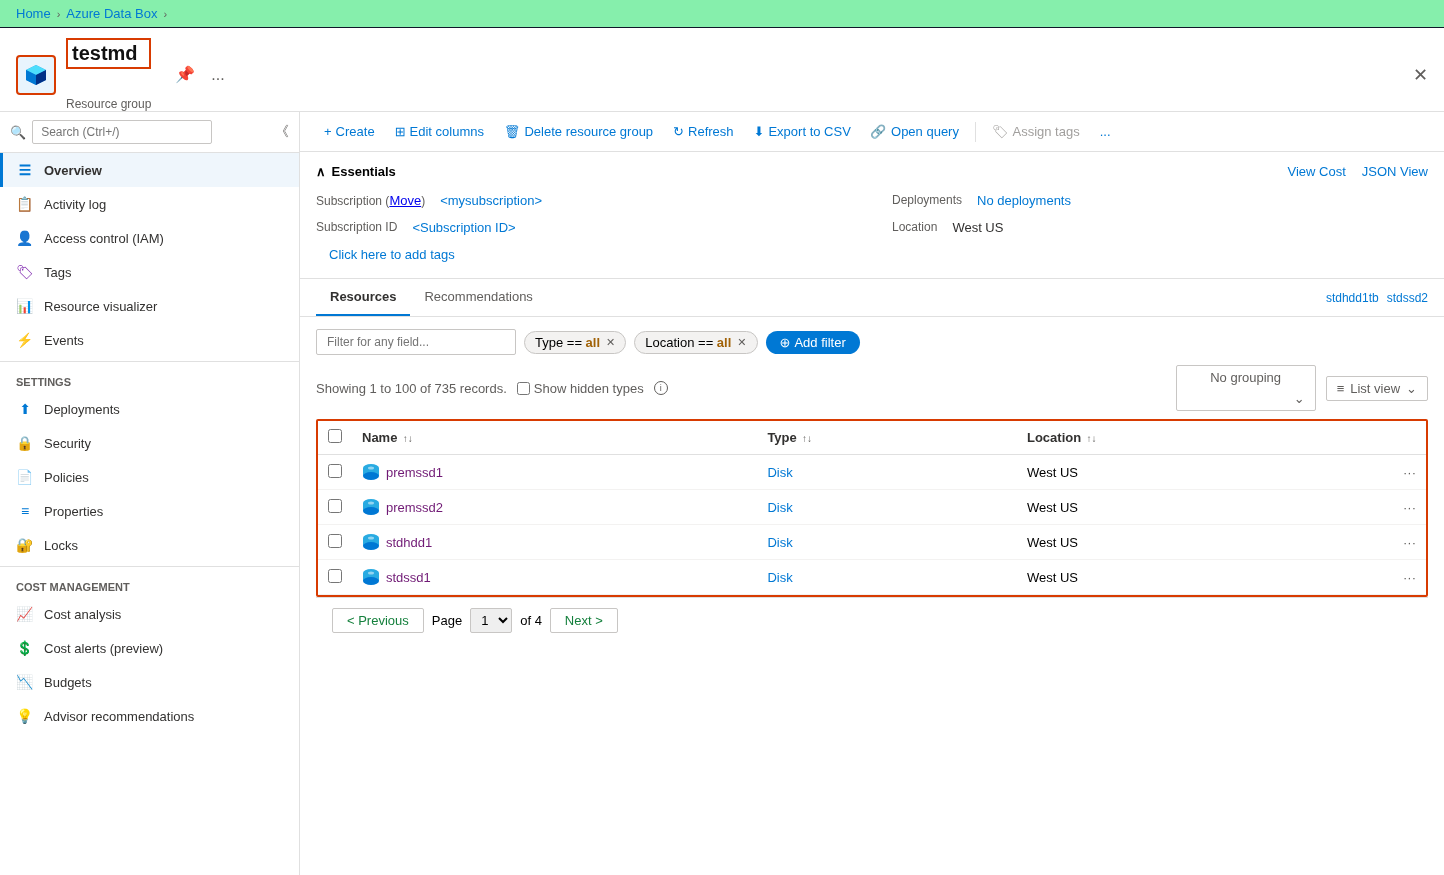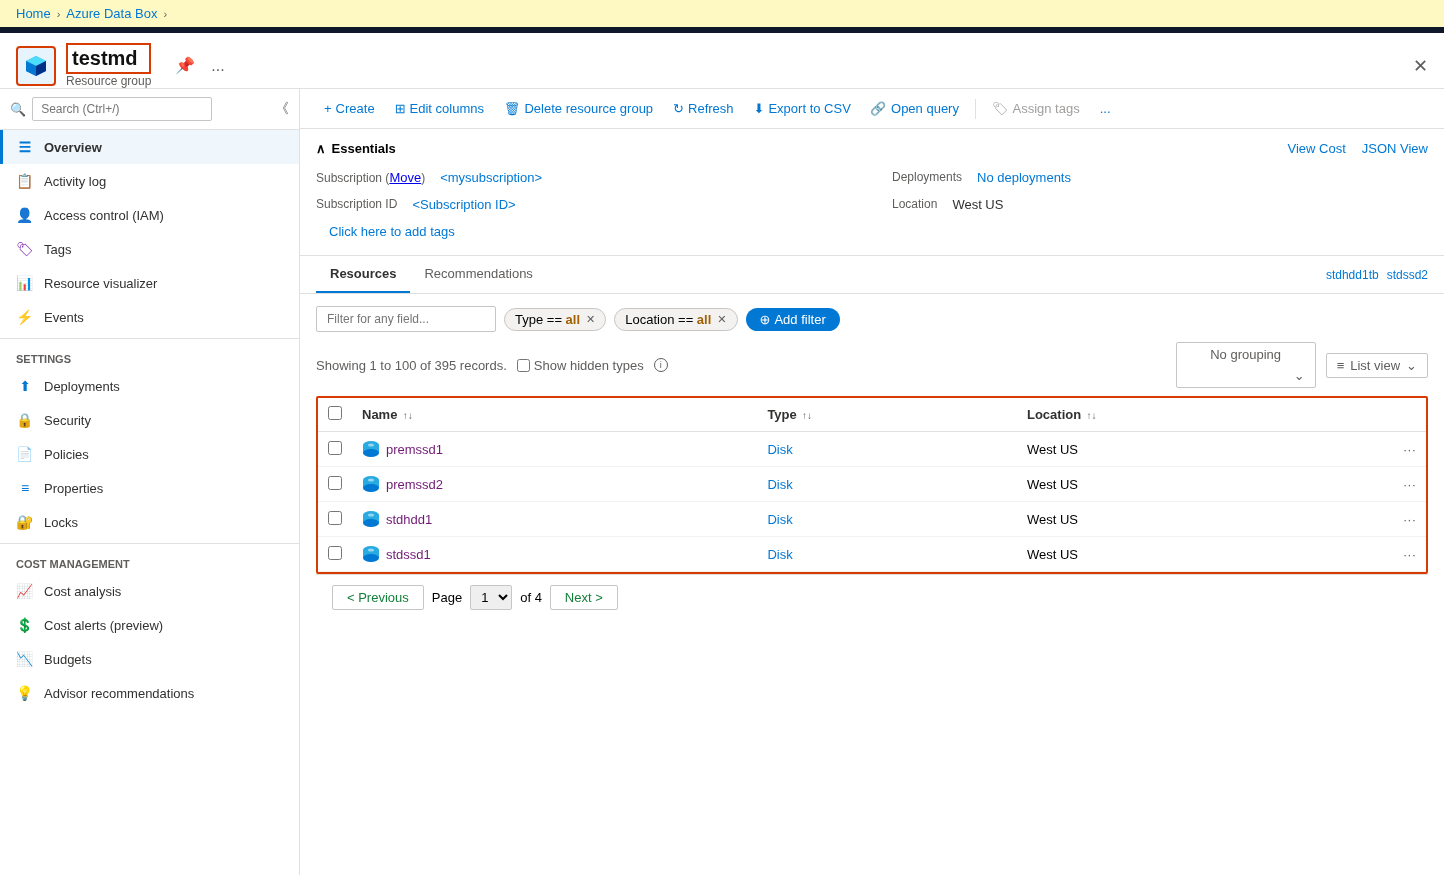--- a/index.html
+++ b/index.html
@@ -1,25 +1,25 @@
 <!DOCTYPE html>
 <html><head>
   <meta charset="utf-8">
   <style>
     * { box-sizing: border-box; margin: 0; padding: 0; font-family: 'Segoe UI', Arial, sans-serif; font-size: 13px; }
     body { background: #f3f2f1; display: flex; flex-direction: column; height: 875px; overflow: hidden; }
 
     
     .breadcrumb-bar {
-      background: #fef9c3;
+      background: #86efac;
       padding: 6px 16px;
       display: flex;
       align-items: center;
       gap: 6px;
-      border-bottom: 6px solid #0f172a;
+      border-bottom: 1px solid #0f172a;
       font-size: 12px;
     }
     .breadcrumb-bar a { color: #0078d4; text-decoration: none; }
     .breadcrumb-bar span { color: #605e5c; }
     .chevron { color: #605e5c; font-size: 11px; }
 
     
     .resource-header {
       background: #fff;
       padding: 10px 16px 0 16px;
@@ -29,21 +29,21 @@
       border-bottom: 1px solid #e0e0e0;
     }
     .resource-icon-box {
       width: 40px; height: 40px;
       background: #e8f4fd;
       border: 2px solid #d83b01;
       border-radius: 4px;
       display: flex; align-items: center; justify-content: center;
       flex-shrink: 0;
     }
-    .resource-title-block { display: flex; flex-direction: column; }
+    .resource-title-block { display: flex; flex-direction: column; gap: 28px; }
     .resource-title { font-size: 20px; font-weight: 600; color: #111; border: 2px solid #d83b01; padding: 2px 4px; }
     .resource-subtitle { font-size: 12px; color: #605e5c; }
     .header-actions { display: flex; gap: 8px; margin-left: 10px; align-items: center; }
     .header-actions button { background: none; border: none; cursor: pointer; color: #605e5c; font-size: 16px; padding: 4px; }
     .close-btn { margin-left: auto; background: none; border: none; cursor: pointer; font-size: 18px; color: #605e5c; }
 
     
     .main-layout { display: flex; flex: 1; overflow: hidden; }
 
     
@@ -122,21 +122,21 @@
     
     .tabs-row { display: flex; align-items: center; padding: 0 16px; border-bottom: 1px solid #e0e0e0; gap: 0; }
     .tab-item { padding: 10px 14px; cursor: pointer; font-size: 13px; color: #605e5c; border-bottom: 2px solid transparent; white-space: nowrap; }
     .tab-item.active { color: #323130; border-bottom: 2px solid #0078d4; font-weight: 600; }
     .tabs-badges { margin-left: auto; display: flex; gap: 8px; }
     .tab-badge { color: #0078d4; font-size: 12px; text-decoration: none; }
 
     
     .resources-section { padding: 12px 16px; flex: 1; }
     .filter-row { display: flex; align-items: center; gap: 8px; margin-bottom: 10px; }
-    .filter-input { border: 1px solid #c8c6c4; border-radius: 2px; padding: 5px 10px; font-size: 12px; color: #605e5c; width: 180px; }
+    .filter-input { border: 1px solid #c8c6c4; border-radius: 2px; padding: 5px 10px; font-size: 12px; color: #605e5c; width: 200px; }
     .filter-tag {
       display: flex; align-items: center; gap: 6px;
       border: 1px solid #c8c6c4; border-radius: 12px;
       padding: 3px 10px; font-size: 12px; background: #f3f2f1;
     }
     .filter-tag .tag-x { cursor: pointer; color: #605e5c; font-size: 11px; }
     .filter-tag strong { color: #a16207; }
     .add-filter-btn {
       display: flex; align-items: center; gap: 4px;
       background: #0078d4; color: #fff; border: none;
@@ -397,21 +397,21 @@
           <span>Location == <strong>all</strong></span>
           <span class="tag-x">✕</span>
         </div>
         <button class="add-filter-btn">
           <span>⊕</span>
           <span>Add filter</span>
         </button>
       </div>
 
       <div class="records-row">
-        <span>Showing 1 to 100 of 395 records.</span>
+        <span>Showing 1 to 100 of 735 records.</span>
         <label>
           <input type="checkbox" style="">
           <span>Show hidden types</span>
         </label>
         <span class="info-icon">i</span>
         <div class="grouping-dropdown">
           <span>No grouping</span>
           <span style="margin-left:auto">⌄</span>
         </div>
         <div class="view-dropdown">

